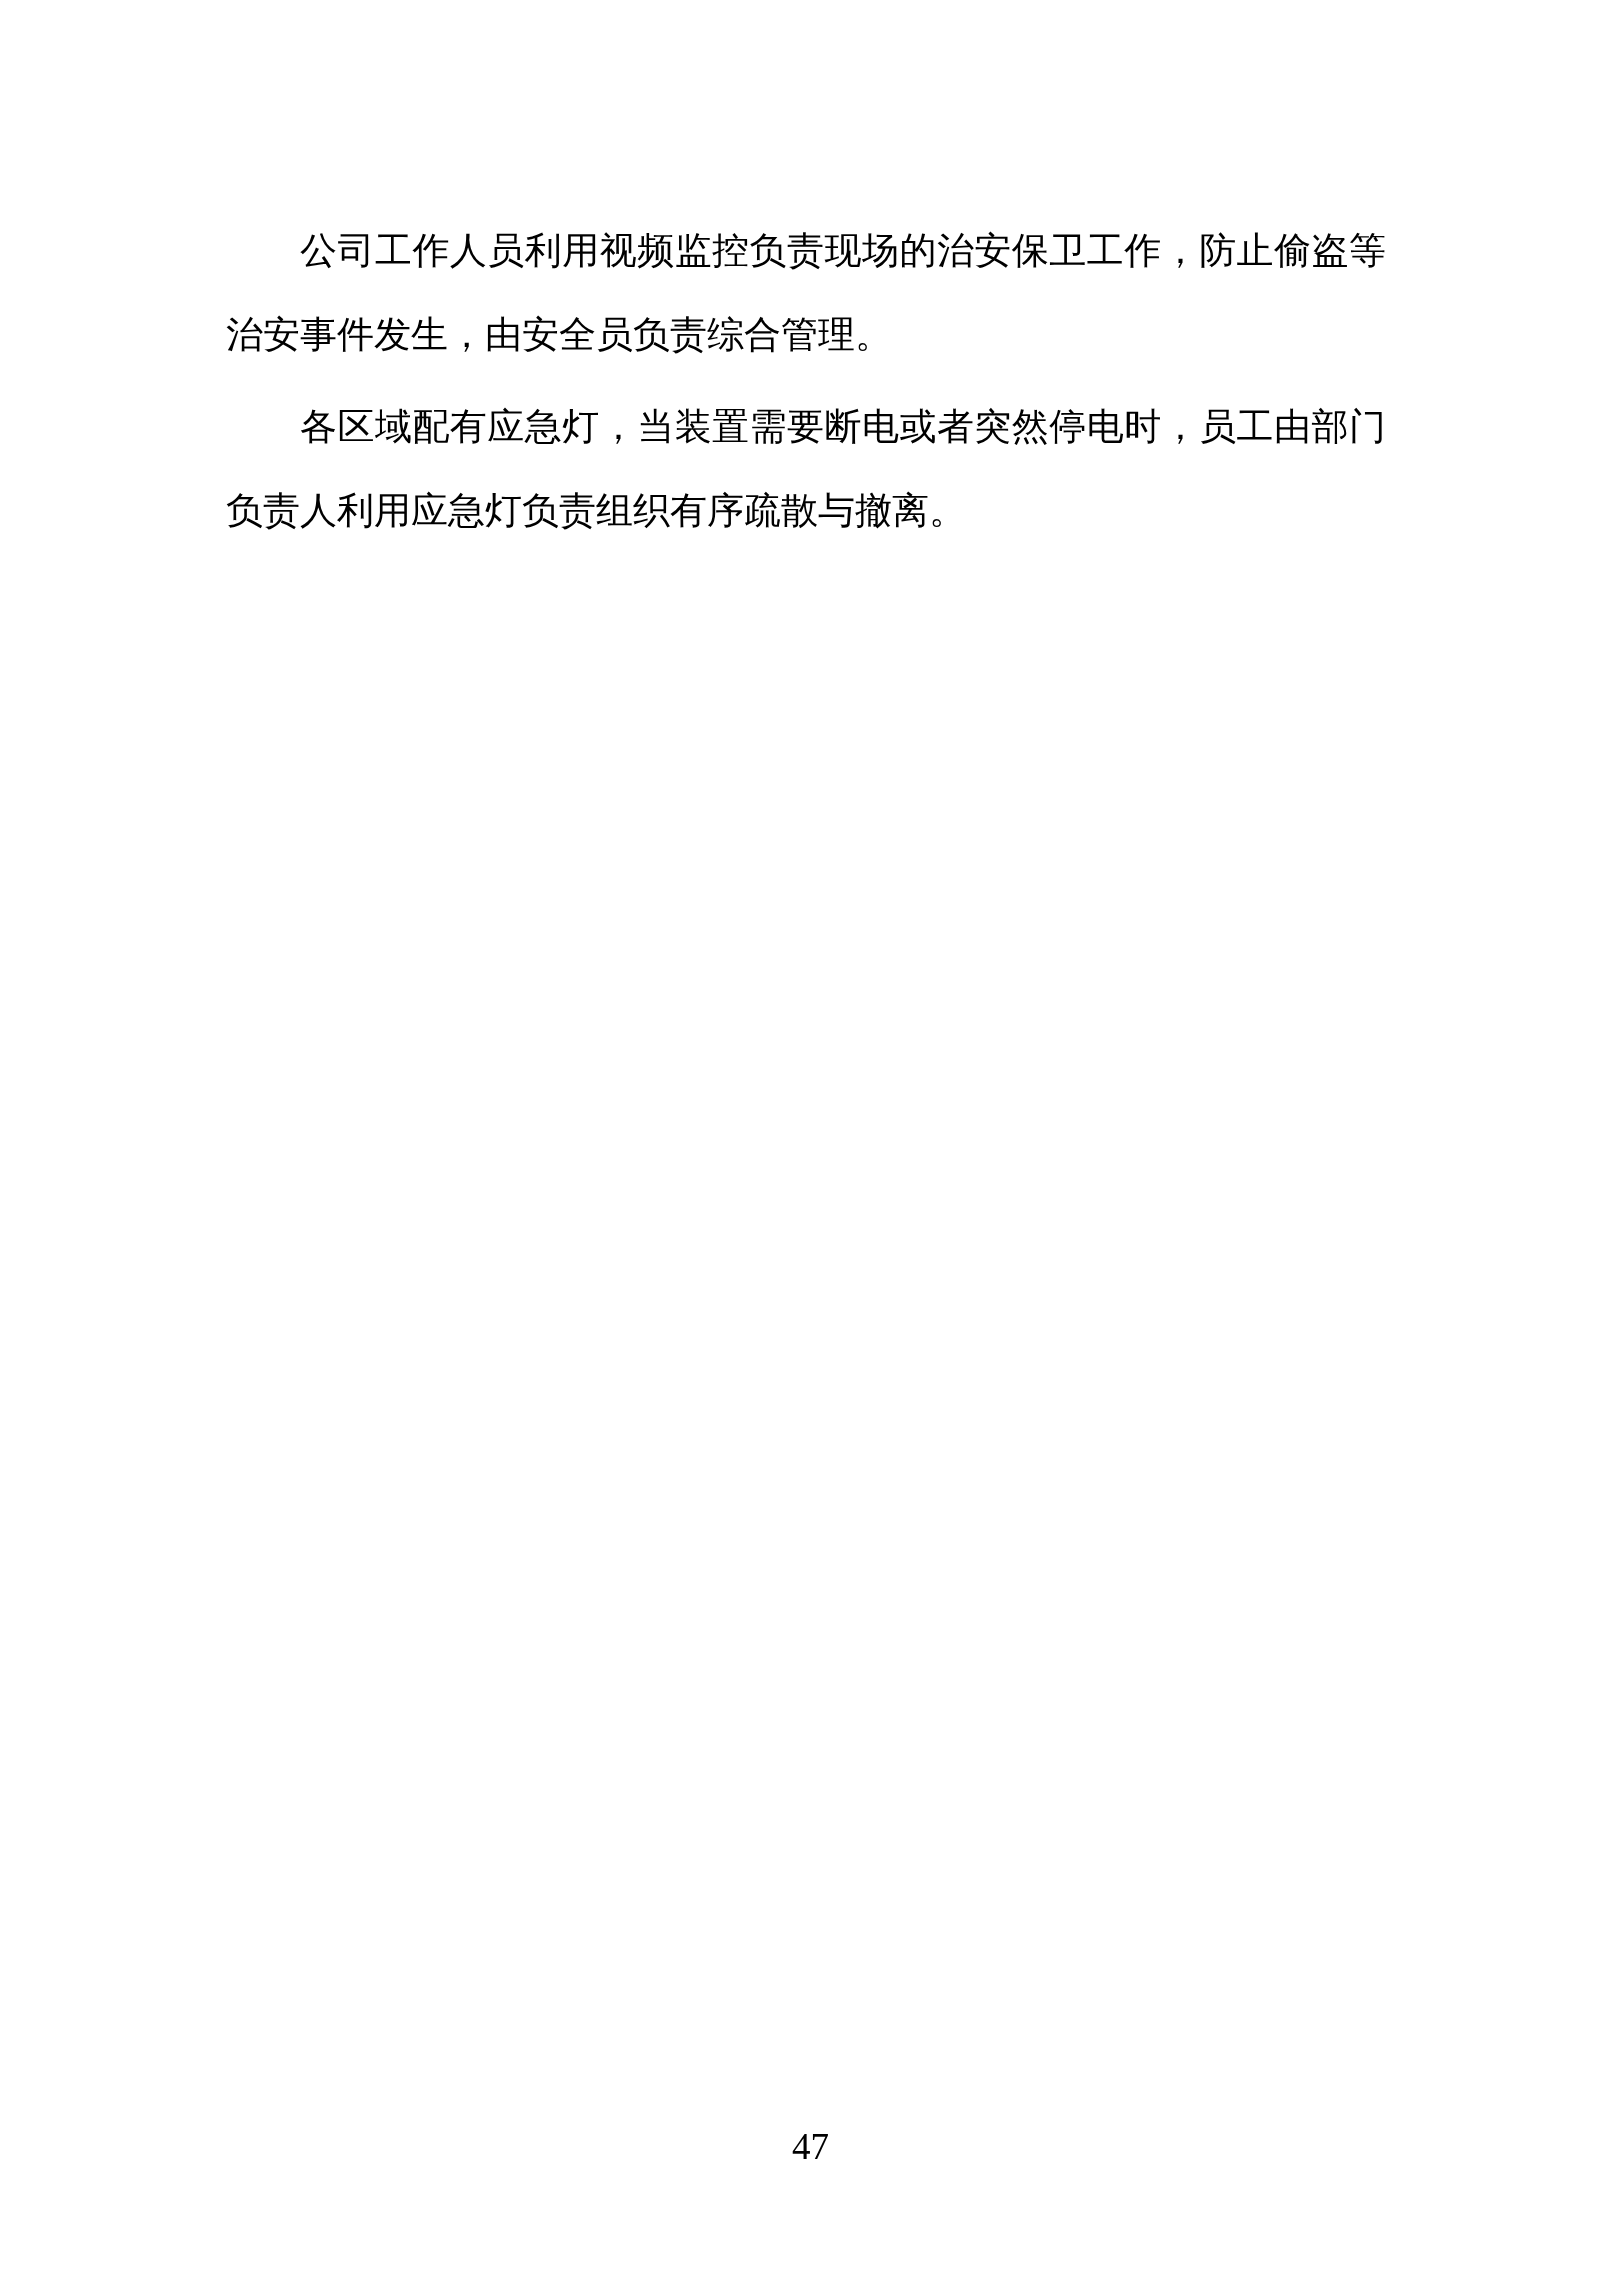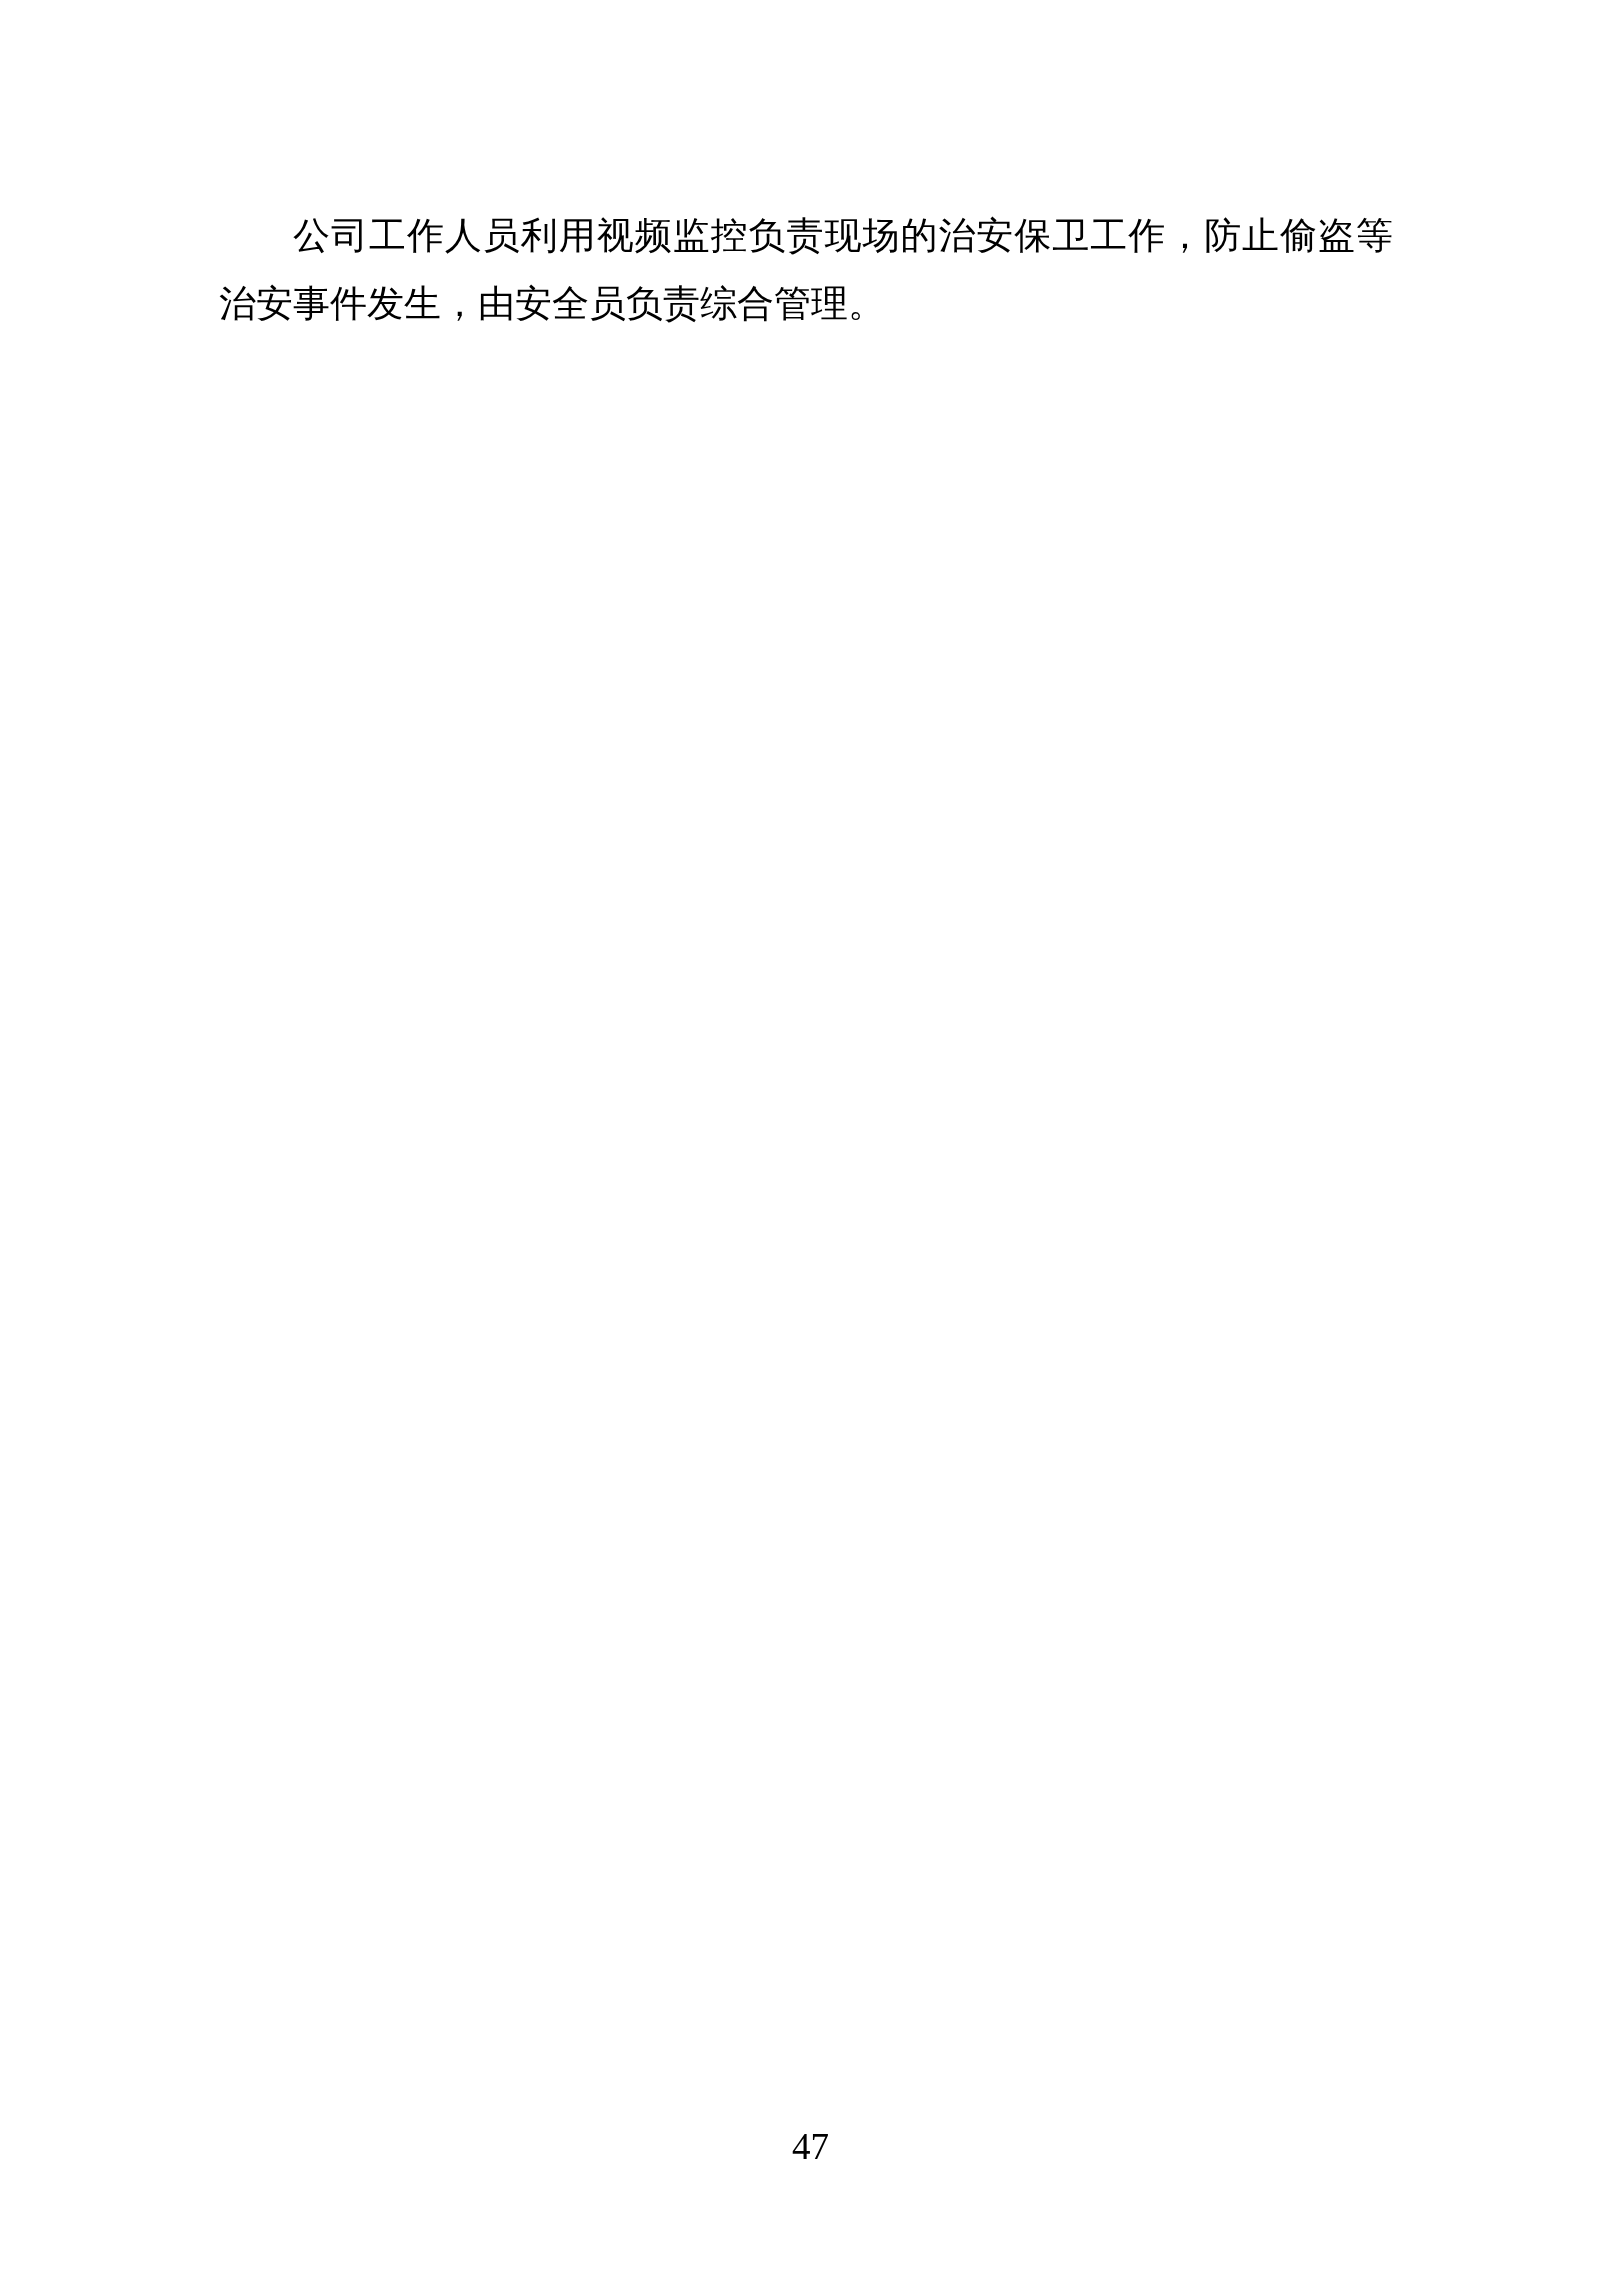--- a/index.html
+++ b/index.html
@@ -19,25 +19,25 @@
     inset: 0;
     background: #ffffff;
   }
   .text-block {
     position: absolute;
     left: 218px;
     top: 201px;
     width: 1176px;
   }
   .para {
-    margin: 1px;
+    margin: 8px;
     padding: 0;
     color: #000000;
     font-size: 37px;
-    line-height: 68px;
+    line-height: 84px;
     text-align: justify;
     text-indent: 74px;
     letter-spacing: 0;
     word-break: break-all;
     font-family: "Liberation Serif", "DejaVu Serif", serif;
   }
   .page-number {
     position: absolute;
     top: 2128px;
     left: 0;
@@ -49,18 +49,19 @@
     font-family: "Liberation Serif", "DejaVu Serif", serif;
   }
 </style>
 </head>
 <body>
 
 <div class="page">
 
   <div class="text-block">
     <p class="para">公司工作人员利用视频监控负责现场的治安保卫工作，防止偷盗等治安事件发生，由安全员负责综合管理。</p>
+    <p class="para">各区域配有应急灯，当装置需要断电或者突然停电时，员工由部门负责人利用应急灯负责组织有序疏散与撤离。</p>
   </div>
 
   <div class="page-number">47</div>
 
 </div>
 
 
 </body></html>

